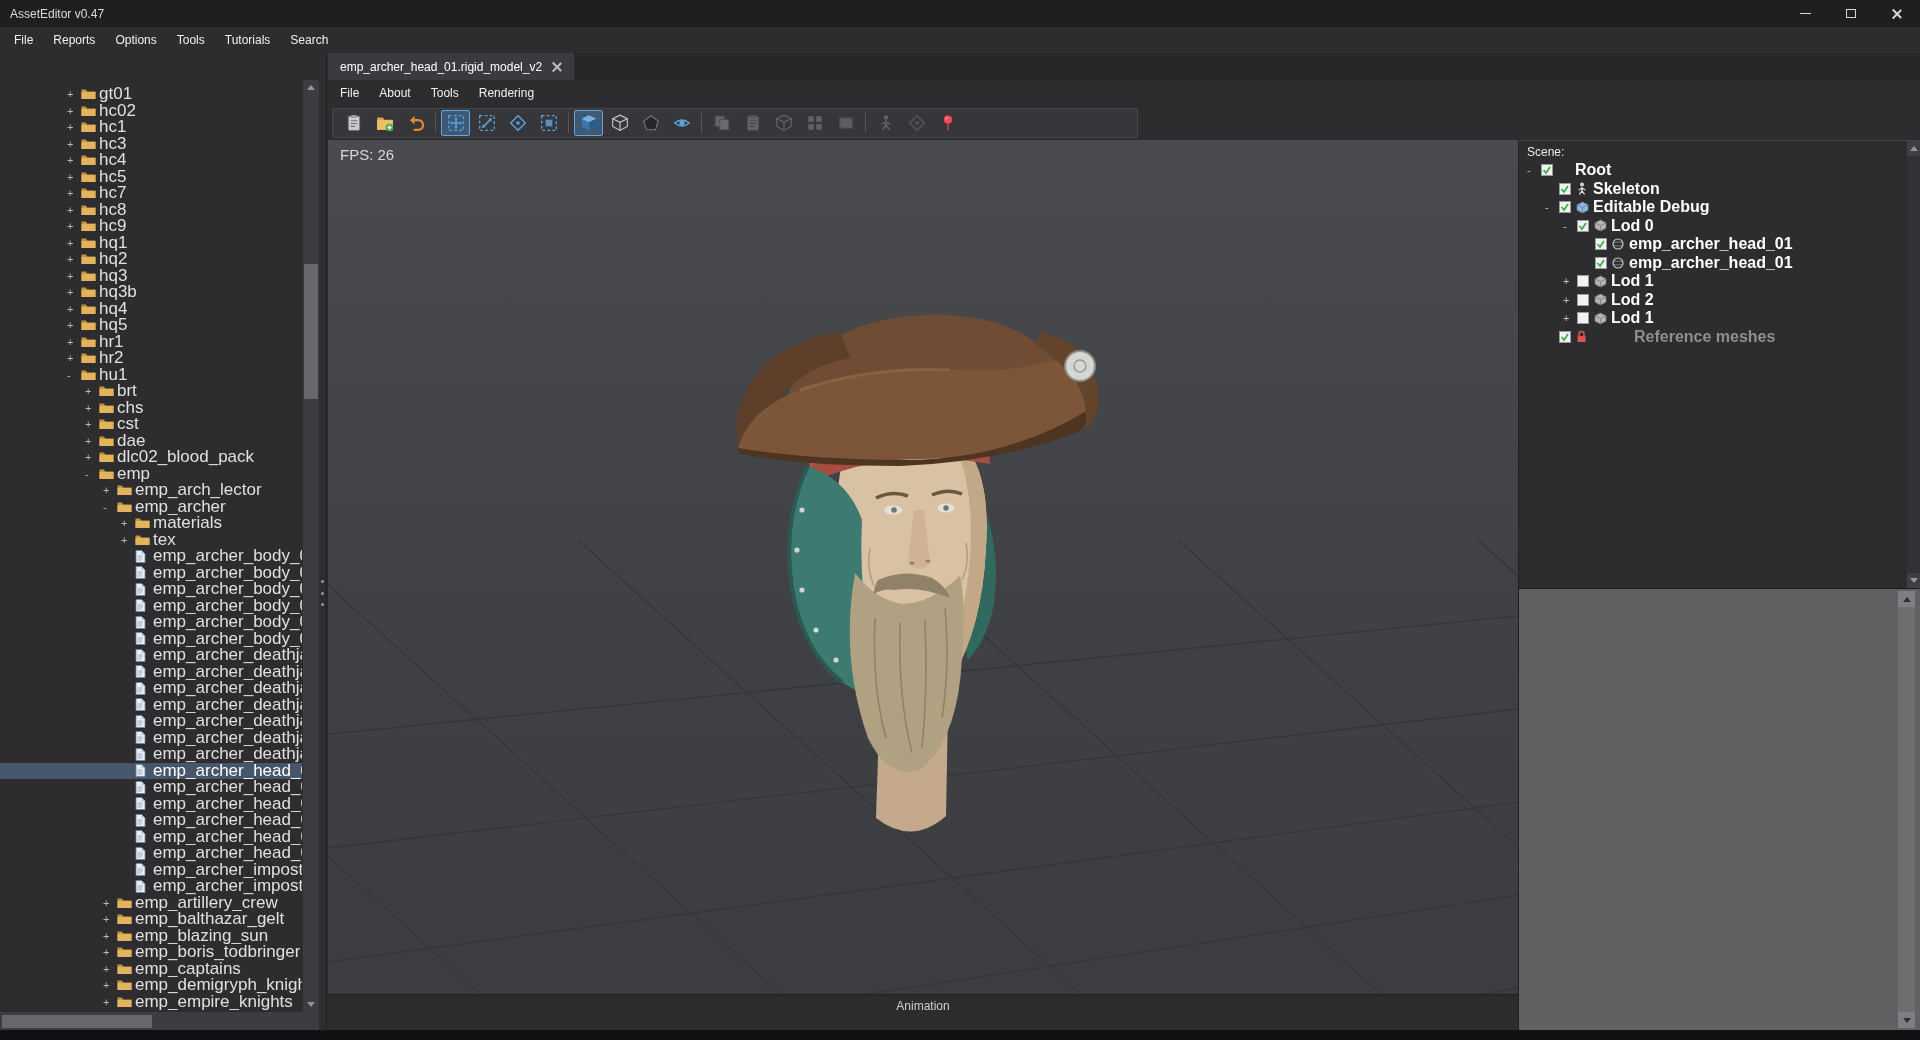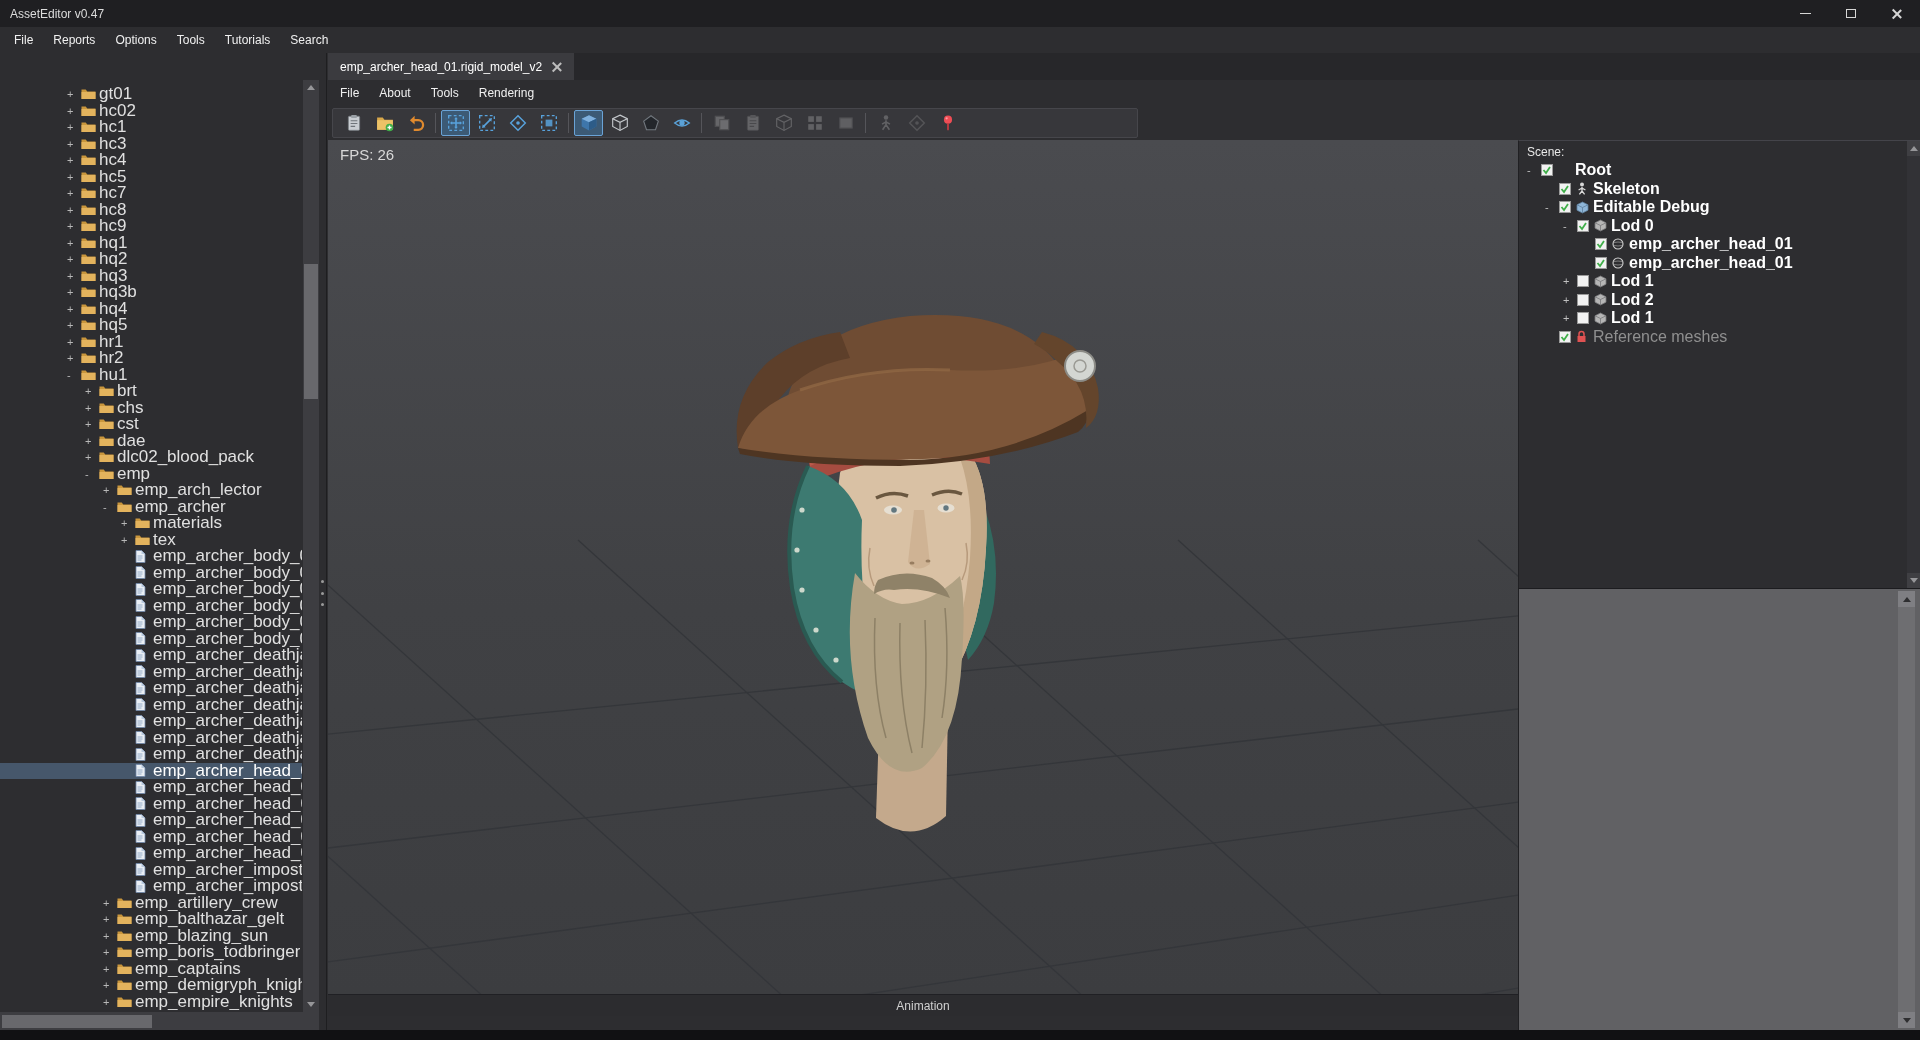--- a/index.html
+++ b/index.html
@@ -77,21 +77,21 @@
   
   #right-panel { position:absolute; left:1518px; top:140px; right:0; bottom:0; }
   #scene-panel { position:absolute; left:0; top:0; right:0; height:448px; background:#2d2d30;
                  border-left:1px solid #202023; border-top:1px solid #44444a; }
   #scene-title { padding:4px 0 2px 8px; color:#e8e8e8; font-size:12px; }
   .srow { display:flex; align-items:center; height:18.5px; white-space:nowrap; }
   .srow .expander { width:14px; flex:0 0 14px; color:#c0c0c0; font-size:11px; }
   .srow .cbox { width:17px; flex:0 0 17px; display:flex; align-items:center; }
   .srow .sicon { width:17px; flex:0 0 17px; display:flex; align-items:center; }
   .srow .slabel { font-size:16px; font-weight:bold; color:#ffffff; }
-  .srow.muted .slabel { color:#8f8f8f; font-weight:normal; }
+  .srow.muted .slabel { color:#8f8f8f; font-weight:bold;margin-left:41px; }
   #scene-vscroll { position:absolute; right:0; top:0; width:13px; bottom:0; background:#323236; }
   #props-panel { position:absolute; left:0; top:448px; right:0; bottom:0; background:#616164; border-left:1px solid #202023; border-top:1px solid #1c1c1f; }
   #props-vscroll { position:absolute; right:5px; top:2px; width:17px; bottom:12px; background:#6e6e71; }
   .sb2-arrow { position:absolute; left:0; width:17px; height:16px; background:#7f7f83; display:flex; align-items:center; justify-content:center; }
   .tri2-up { width:0; height:0; border-left:4px solid transparent; border-right:4px solid transparent; border-bottom:5px solid #2e2e30; }
   .tri2-down { width:0; height:0; border-left:4px solid transparent; border-right:4px solid transparent; border-top:5px solid #2e2e30; }
 
   #bottom-edge { position:absolute; left:0; right:0; bottom:0; height:10px; background:#111113; }
 </style>
 </head>

